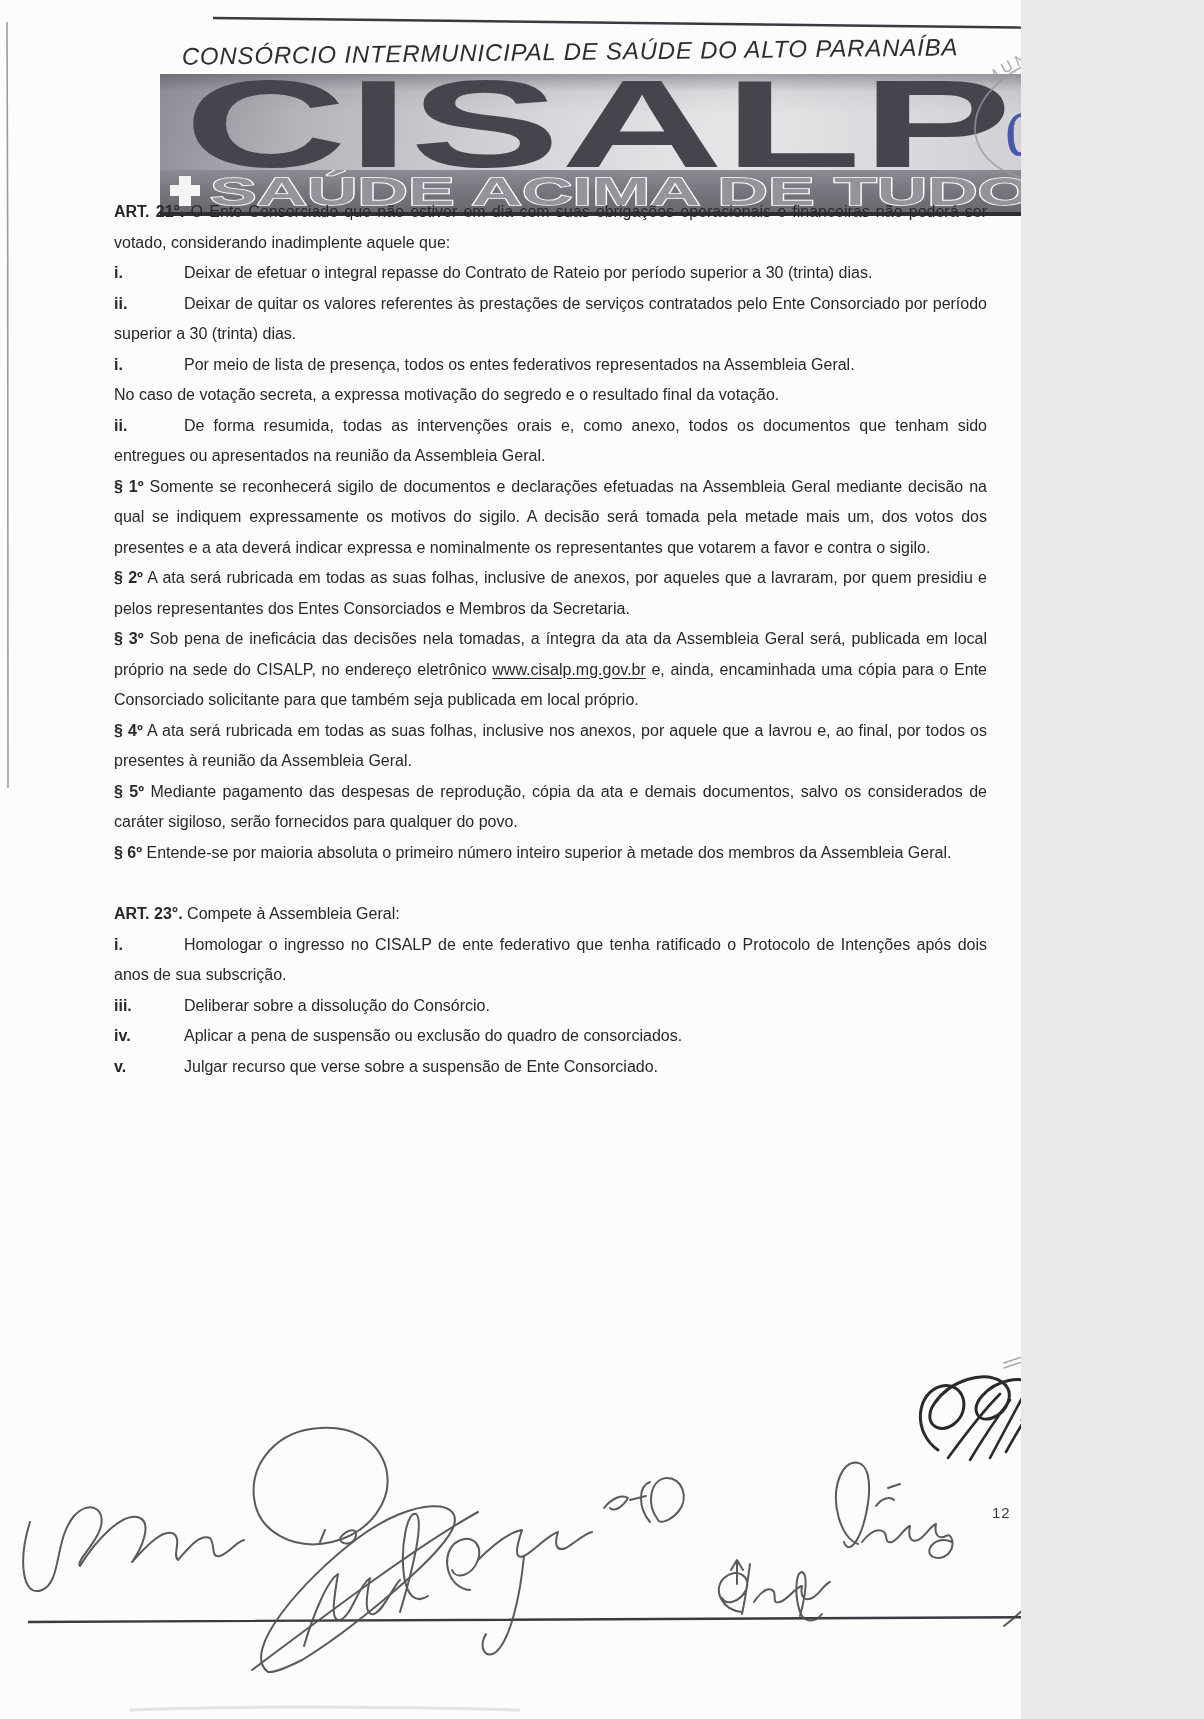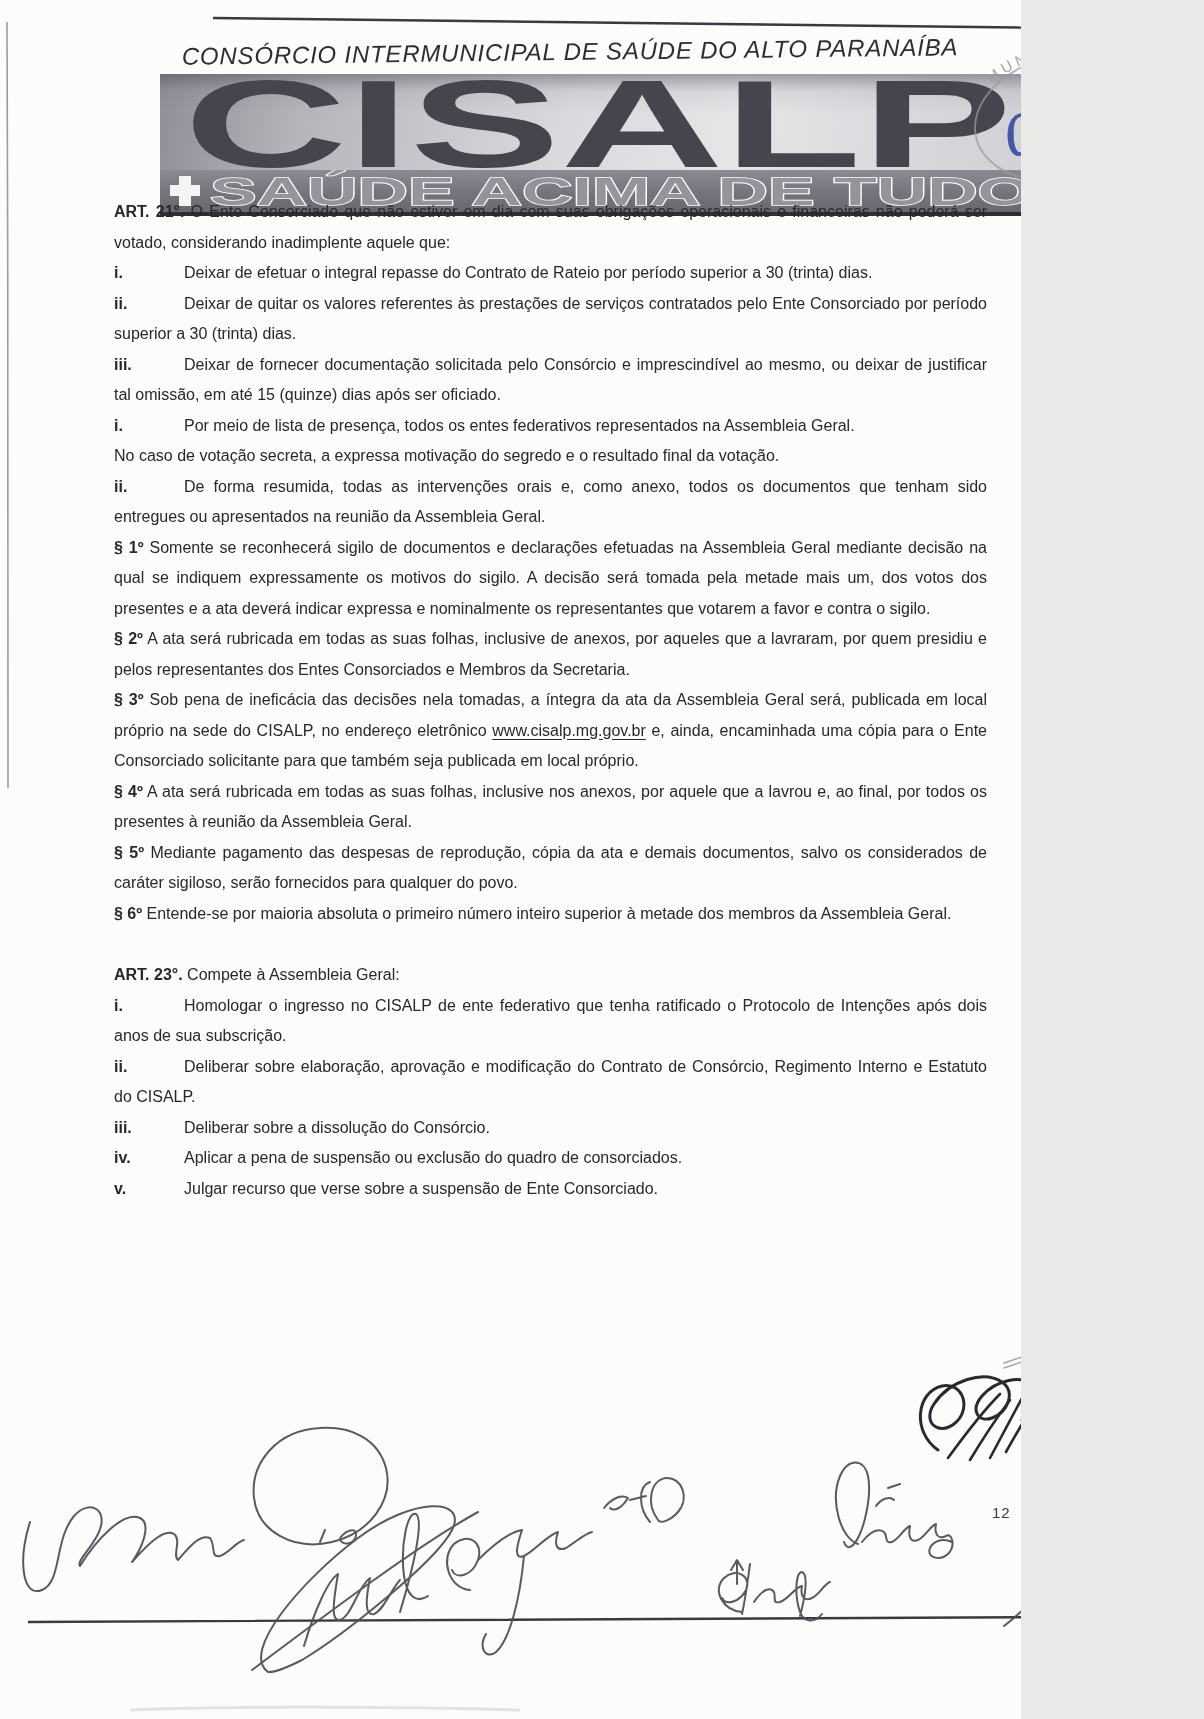--- a/index.html
+++ b/index.html
@@ -82,33 +82,31 @@
     <text font-size="13" letter-spacing="3" fill="#c2c2c6" opacity=".8">
       <textPath href="#arcBottom" startOffset="55%">MG</textPath>
     </text>
     <text x="58" y="112" font-size="54" font-style="italic" font-family="DejaVu Serif, serif" fill="#4656a8" stroke="#4656a8" stroke-width=".6" transform="rotate(-14 100 95)">038</text>
   </svg>
 
   <div class="doc-body">
       <p class="para"><b class="prefix">ART. 21°.</b> <span>O Ente Consorciado que não estiver em dia com suas obrigações operacionais e financeiras não poderá ser votado, considerando inadimplente aquele que:</span></p>
       <p class="para"><b class="prefix tab">i.</b><span>Deixar de efetuar o integral repasse do Contrato de Rateio por período superior a 30 (trinta) dias.</span></p>
       <p class="para"><b class="prefix tab">ii.</b><span>Deixar de quitar os valores referentes às prestações de serviços contratados pelo Ente Consorciado por período superior a 30 (trinta) dias.</span></p>
-      <p class="para"><b class="prefix tab">iii.</b><span>Deixar de fornecer documentação solicitada pelo Consórcio e imprescindível ao mesmo, ou deixar de justificar tal omissão, em até 15 (quinze) dias após ser oficiado.</span></p>
       <p class="para"><b class="prefix tab">i.</b><span>Por meio de lista de presença, todos os entes federativos representados na Assembleia Geral.</span></p>
       <p class="para"><span>No caso de votação secreta, a expressa motivação do segredo e o resultado final da votação.</span></p>
       <p class="para"><b class="prefix tab">ii.</b><span>De forma resumida, todas as intervenções orais e, como anexo, todos os documentos que tenham sido entregues ou apresentados na reunião da Assembleia Geral.</span></p>
       <p class="para"><b class="prefix">§ 1º</b> <span>Somente se reconhecerá sigilo de documentos e declarações efetuadas na Assembleia Geral mediante decisão na qual se indiquem expressamente os motivos do sigilo. A decisão será tomada pela metade mais um, dos votos dos presentes e a ata deverá indicar expressa e nominalmente os representantes que votarem a favor e contra o sigilo.</span></p>
       <p class="para"><b class="prefix">§ 2º</b> <span>A ata será rubricada em todas as suas folhas, inclusive de anexos, por aqueles que a lavraram, por quem presidiu e pelos representantes dos Entes Consorciados e Membros da Secretaria.</span></p>
       <p class="para"><b class="prefix">§ 3º</b> <span>Sob pena de ineficácia das decisões nela tomadas, a íntegra da ata da Assembleia Geral será, publicada em local próprio na sede do CISALP, no endereço eletrônico </span><span class="u">www.cisalp.mg.gov.br</span><span> e, ainda, encaminhada uma cópia para o Ente Consorciado solicitante para que também seja publicada em local próprio.</span></p>
       <p class="para"><b class="prefix">§ 4º</b> <span>A ata será rubricada em todas as suas folhas, inclusive nos anexos, por aquele que a lavrou e, ao final, por todos os presentes à reunião da Assembleia Geral.</span></p>
       <p class="para"><b class="prefix">§ 5º</b> <span>Mediante pagamento das despesas de reprodução, cópia da ata e demais documentos, salvo os considerados de caráter sigiloso, serão fornecidos para qualquer do povo.</span></p>
       <p class="para"><b class="prefix">§ 6º</b> <span>Entende-se por maioria absoluta o primeiro número inteiro superior à metade dos membros da Assembleia Geral.</span></p>
       <p class="para gap"><b class="prefix">ART. 23°.</b> <span>Compete à Assembleia Geral:</span></p>
       <p class="para"><b class="prefix tab">i.</b><span>Homologar o ingresso no CISALP de ente federativo que tenha ratificado o Protocolo de Intenções após dois anos de sua subscrição.</span></p>
-      <p class="para"><b class="prefix tab">ii.</b><span>Deliberar sobre elaboração, aprovação e modificação do Contrato de Consórcio, Regimento Interno e Estatuto do CISALP.</span></p>
       <p class="para"><b class="prefix tab">iii.</b><span>Deliberar sobre a dissolução do Consórcio.</span></p>
       <p class="para"><b class="prefix tab">iv.</b><span>Aplicar a pena de suspensão ou exclusão do quadro de consorciados.</span></p>
       <p class="para"><b class="prefix tab">v.</b><span>Julgar recurso que verse sobre a suspensão de Ente Consorciado.</span></p>
     </div>
 
   <div class="page-num">12</div>
 
   <svg class="overlay" width="1204" height="1719" viewBox="0 0 1204 1719">
 
     <path d="M213,18 L1141,29 L1072,1617 L28,1622" fill="none" stroke="#3a3a40" stroke-width="2.4"></path>

